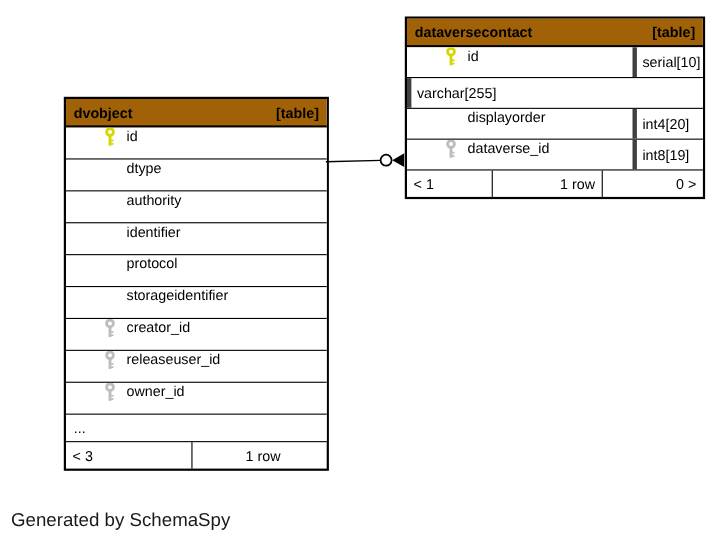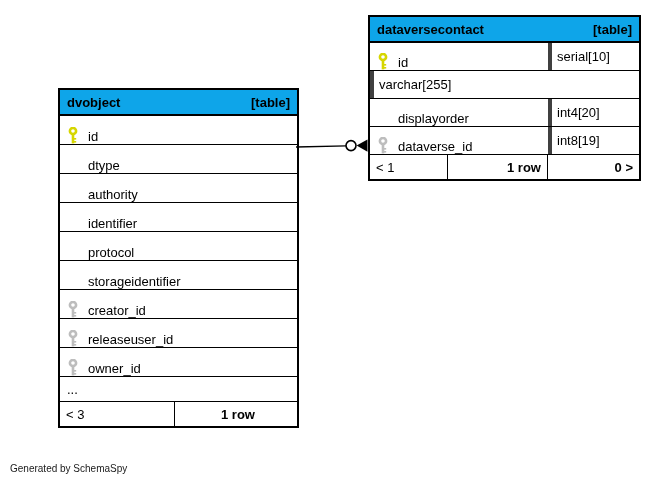--- a/index.html
+++ b/index.html
@@ -22,40 +22,41 @@
     border: 2px solid #000000;
     background: #ffffff;
     font-size: 13px;
   }
   .tbl-header {
     display: flex;
     justify-content: space-between;
     align-items: center;
     height: 24px;
     padding: 0 7px;
-    background: #0ea5e9;
+    background: #a16207;
     border-bottom: 2px solid #000000;
   }
   .tbl-title { font-weight: bold; }
   .tbl-badge { font-weight: bold; }
   .col-row {
     display: flex;
     align-items: center;
     background: #ffffff;
   }
   .col-row + .col-row { border-top: 1px solid #000000; }
   #tbl-dvobject .col-row { height: 28px; }
   #tbl-dataversecontact .col-row { height: 27px; }
   .col-row.ellipsis-row { height: 24px !important; }
   .name-cell {
     display: flex;
-    align-items: flex-end;
+    align-items: flex-start;
     flex: 1;
     height: 100%;
     overflow: hidden;
+    padding-left: 27px;
   }
   #tbl-dataversecontact .name-cell { flex: 0 0 178px; width: 178px; }
   .key-slot {
     flex: 0 0 10px;
     width: 10px;
     margin-left: 8px;
     margin-right: 10px;
     display: flex;
     align-items: center;
   }
@@ -76,41 +77,41 @@
     border-top: 1px solid #000000;
     font-size: 13px;
   }
   .tbl-footer .fcell {
     display: flex;
     align-items: center;
     box-sizing: border-box;
     padding: 0 6px;
   }
   .fcell.right { justify-content: flex-end; }
-  .fcell + .fcell { border-left: 1px solid #000000; font-weight: bold; }
+  .fcell + .fcell { border-left: 1px solid #000000; }
   #tbl-dvobject .f-parents { flex: 0 0 114px; }
   #tbl-dvobject .f-rows    { flex: 0 0 87px; }
   #tbl-dvobject .f-children{ flex: 1; }
   #tbl-dataversecontact .f-parents { flex: 0 0 77px; }
   #tbl-dataversecontact .f-rows    { flex: 0 0 100px; }
   #tbl-dataversecontact .f-children{ flex: 1; }
   #tbl-dvobject { left: 14px; top: 88px; width: 241px; margin-left: 44px; }
   #tbl-dataversecontact { left: 368px; top: 15px; width: 273px; }
   #relationship-edge {
     position: absolute;
     left: 296px;
     top: 130px;
     width: 72px;
     height: 31px;
   }
   #generated-by {
     position: absolute;
     left: 10px;
     top: 463px;
-    font-size: 10px;
+    font-size: 17px;
     color: #1a1a1a;
   }
 </style>
 </head>
 <body>
 
 <div id="canvas">
 
   <div class="db-table" id="tbl-dataversecontact">
     <div class="tbl-header">

